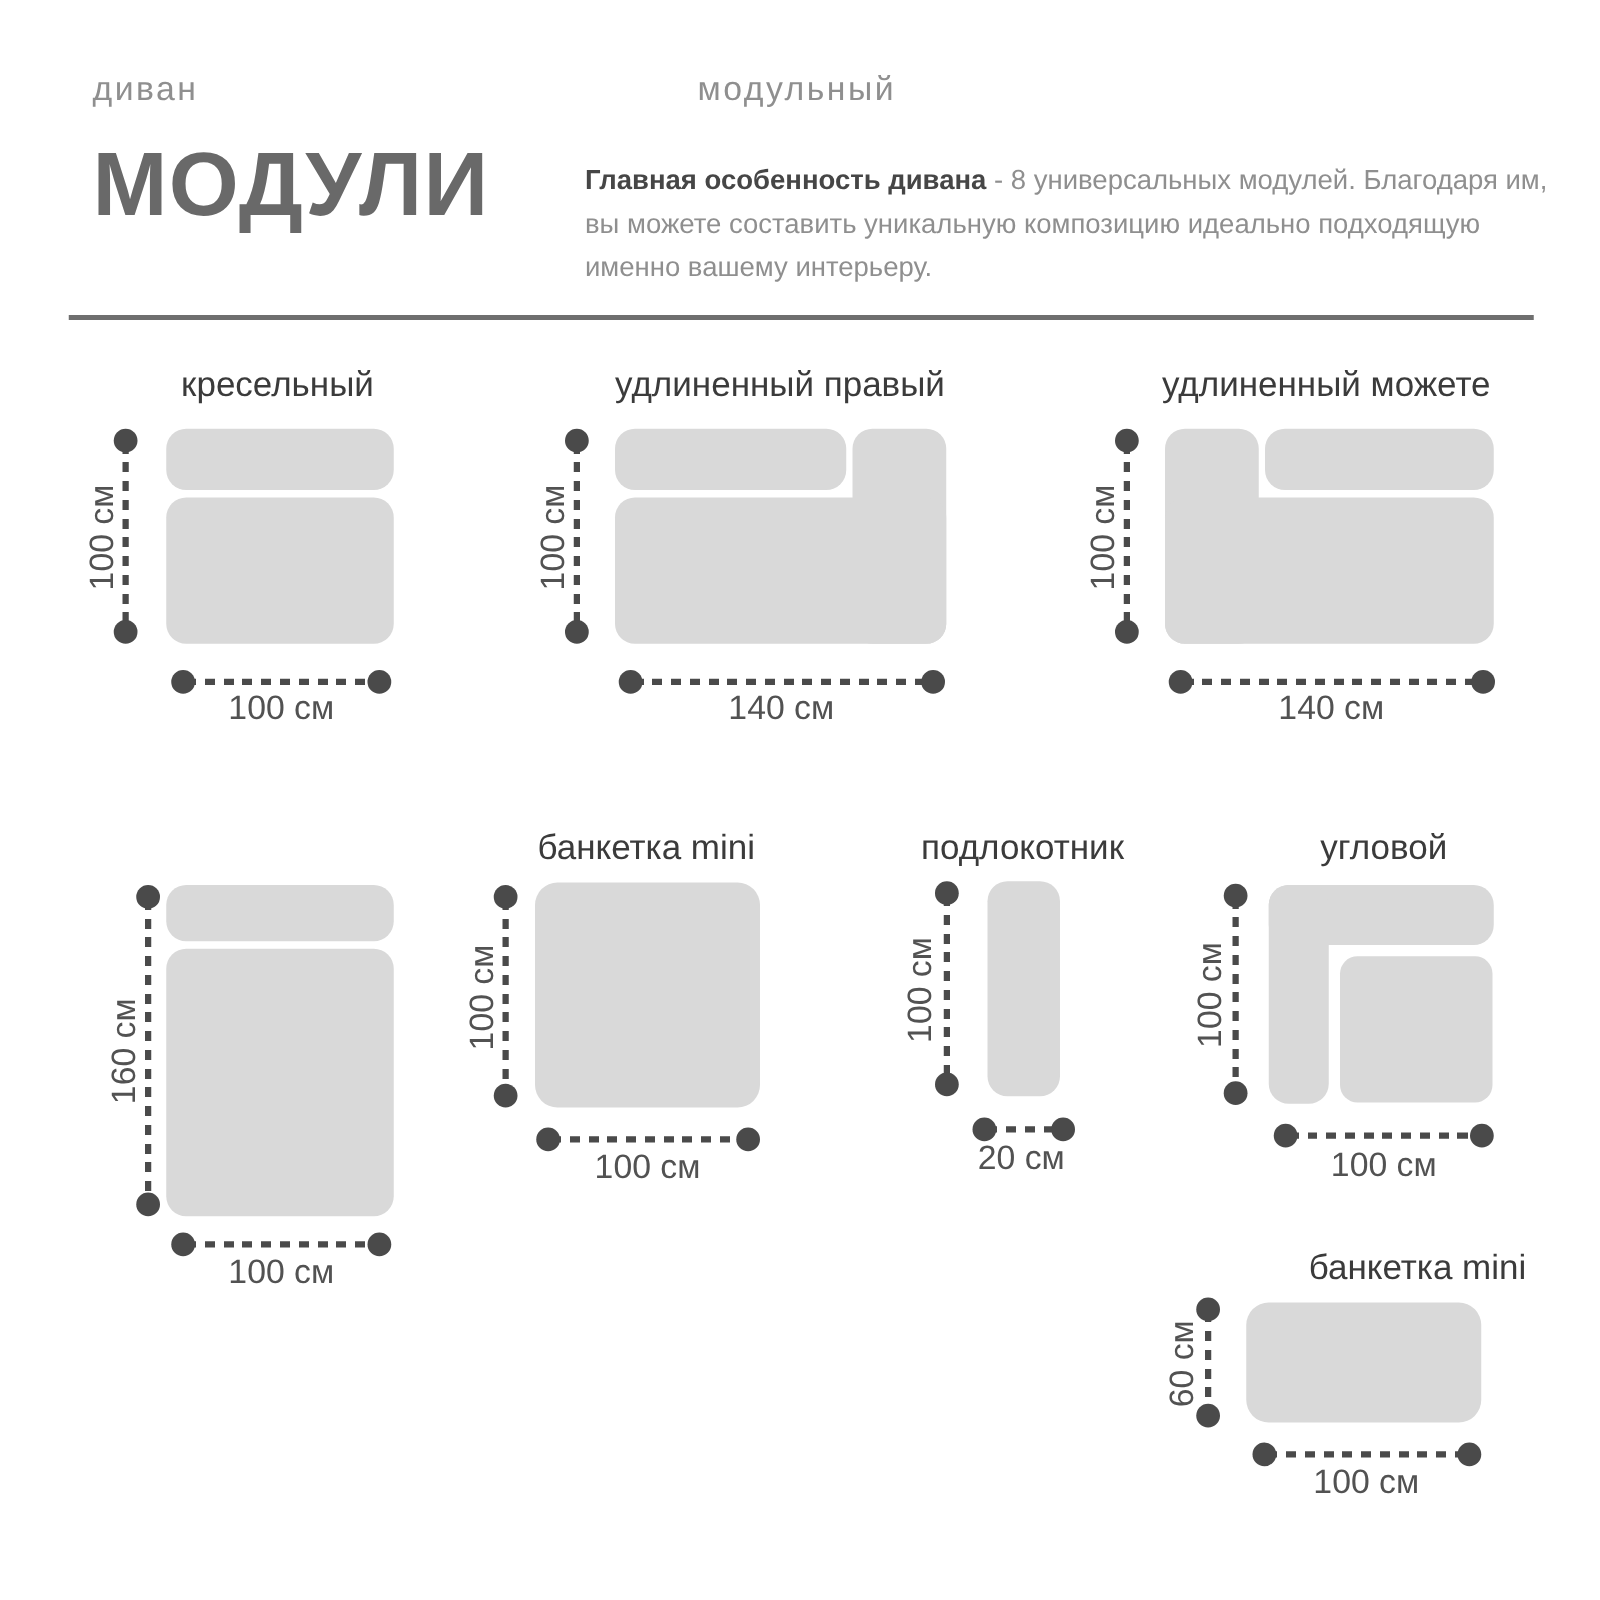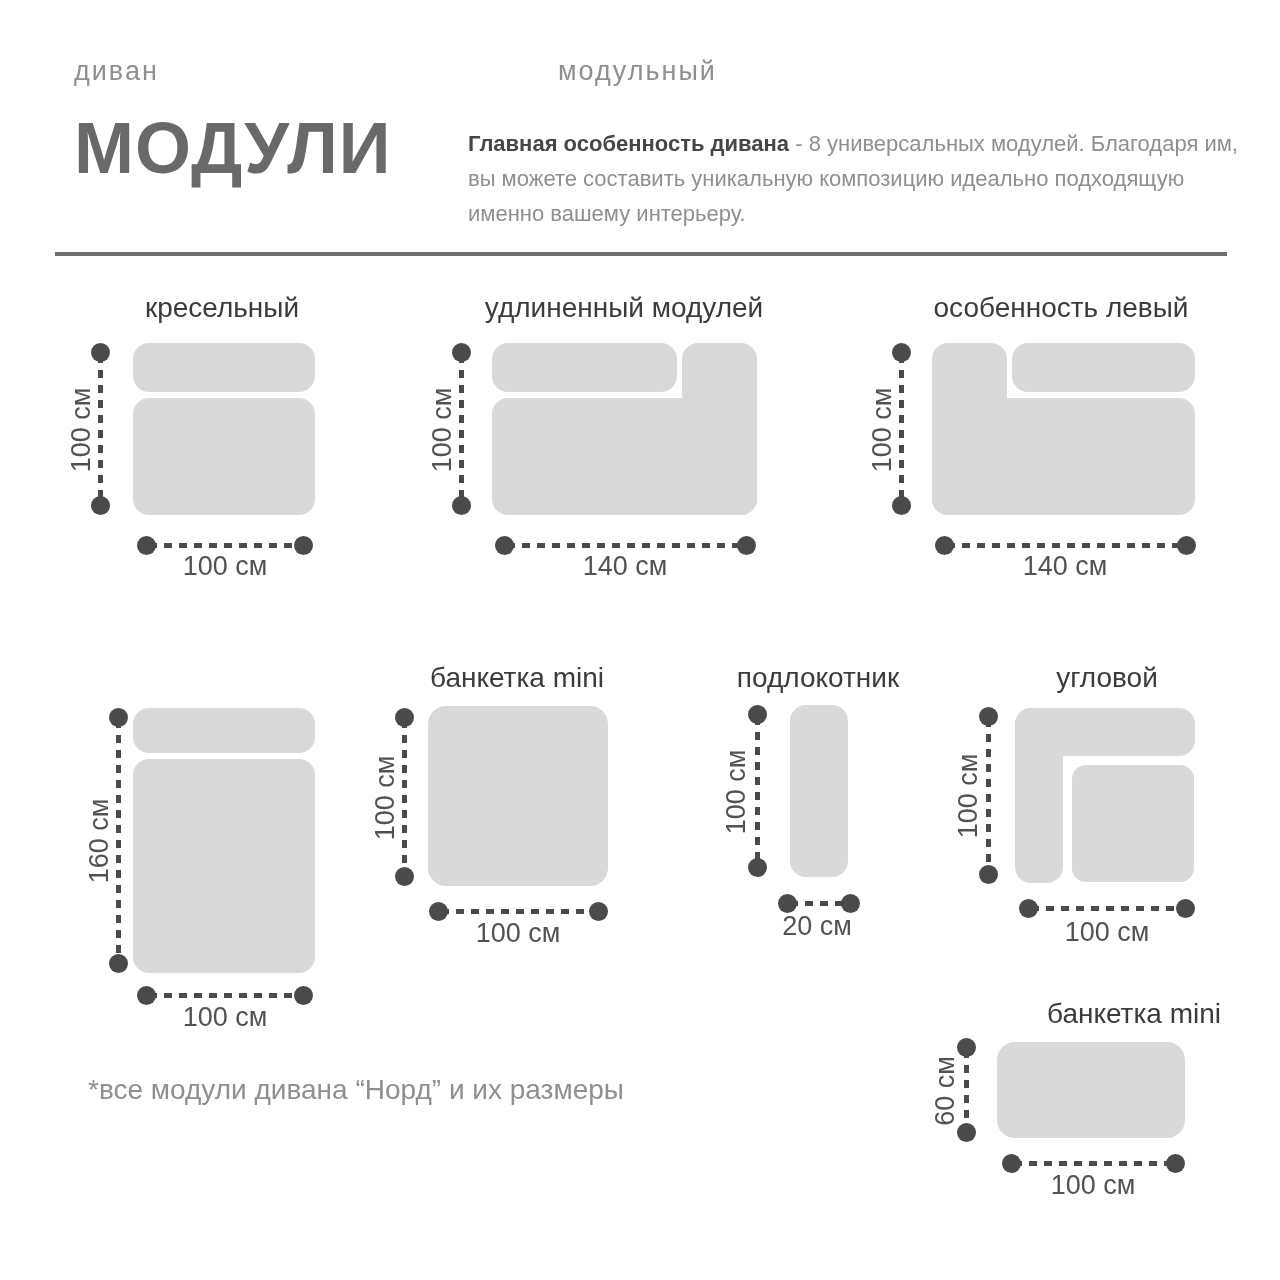--- a/index.html
+++ b/index.html
@@ -80,40 +80,40 @@
     <div class="dim-label v" style="left:1px;top:414px">100 см</div>
     <div class="hdim" style="left:137px;top:536px;width:176px">
       <span class="dot l"></span>
         <span class="hline"></span>
         <span class="dot r"></span>
     </div>
     <div class="dim-label" style="left:125px;top:551px;width:200px">100 см</div>
   </section>
 
   <section>
-    <div class="module-title" style="left:474px;top:292px;width:300px">удлиненный модулей</div>
+    <div class="module-title" style="left:474px;top:292px;width:300px">удлиненный правый</div>
     <div class="shape" style="left:492px;top:343px;width:185px;height:49px;border-radius:16px"></div>
     <div class="shape" style="left:682px;top:343px;width:75px;height:172px;border-radius:16px"></div>
     <div class="shape" style="left:492px;top:398px;width:265px;height:117px;border-radius:16px"></div>
     <div class="vdim" style="left:452px;top:343px;height:172px">
       <span class="dot t"></span>
         <span class="vline"></span>
         <span class="dot b"></span>
     </div>
     <div class="dim-label v" style="left:362px;top:414px">100 см</div>
     <div class="hdim" style="left:495px;top:536px;width:261px">
       <span class="dot l"></span>
         <span class="hline"></span>
         <span class="dot r"></span>
     </div>
     <div class="dim-label" style="left:525px;top:551px;width:200px">140 см</div>
   </section>
 
   <section>
-    <div class="module-title" style="left:911px;top:292px;width:300px">особенность левый</div>
+    <div class="module-title" style="left:911px;top:292px;width:300px">удлиненный можете</div>
     <div class="shape" style="left:932px;top:343px;width:75px;height:172px;border-radius:16px"></div>
     <div class="shape" style="left:1012px;top:343px;width:183px;height:49px;border-radius:16px"></div>
     <div class="shape" style="left:932px;top:398px;width:263px;height:117px;border-radius:16px"></div>
     <div class="vdim" style="left:892px;top:343px;height:172px">
       <span class="dot t"></span>
         <span class="vline"></span>
         <span class="dot b"></span>
     </div>
     <div class="dim-label v" style="left:802px;top:414px">100 см</div>
     <div class="hdim" style="left:935px;top:536px;width:261px">
@@ -205,15 +205,14 @@
     </div>
     <div class="dim-label v" style="left:865px;top:1075px">60 см</div>
     <div class="hdim" style="left:1002px;top:1154px;width:183px">
       <span class="dot l"></span>
         <span class="hline"></span>
         <span class="dot r"></span>
     </div>
     <div class="dim-label" style="left:993px;top:1170px;width:200px">100 см</div>
   </section>
 
-  <div class="footnote">*все модули дивана “Норд” и их размеры</div>
 
 </div>
 
 </body></html>

